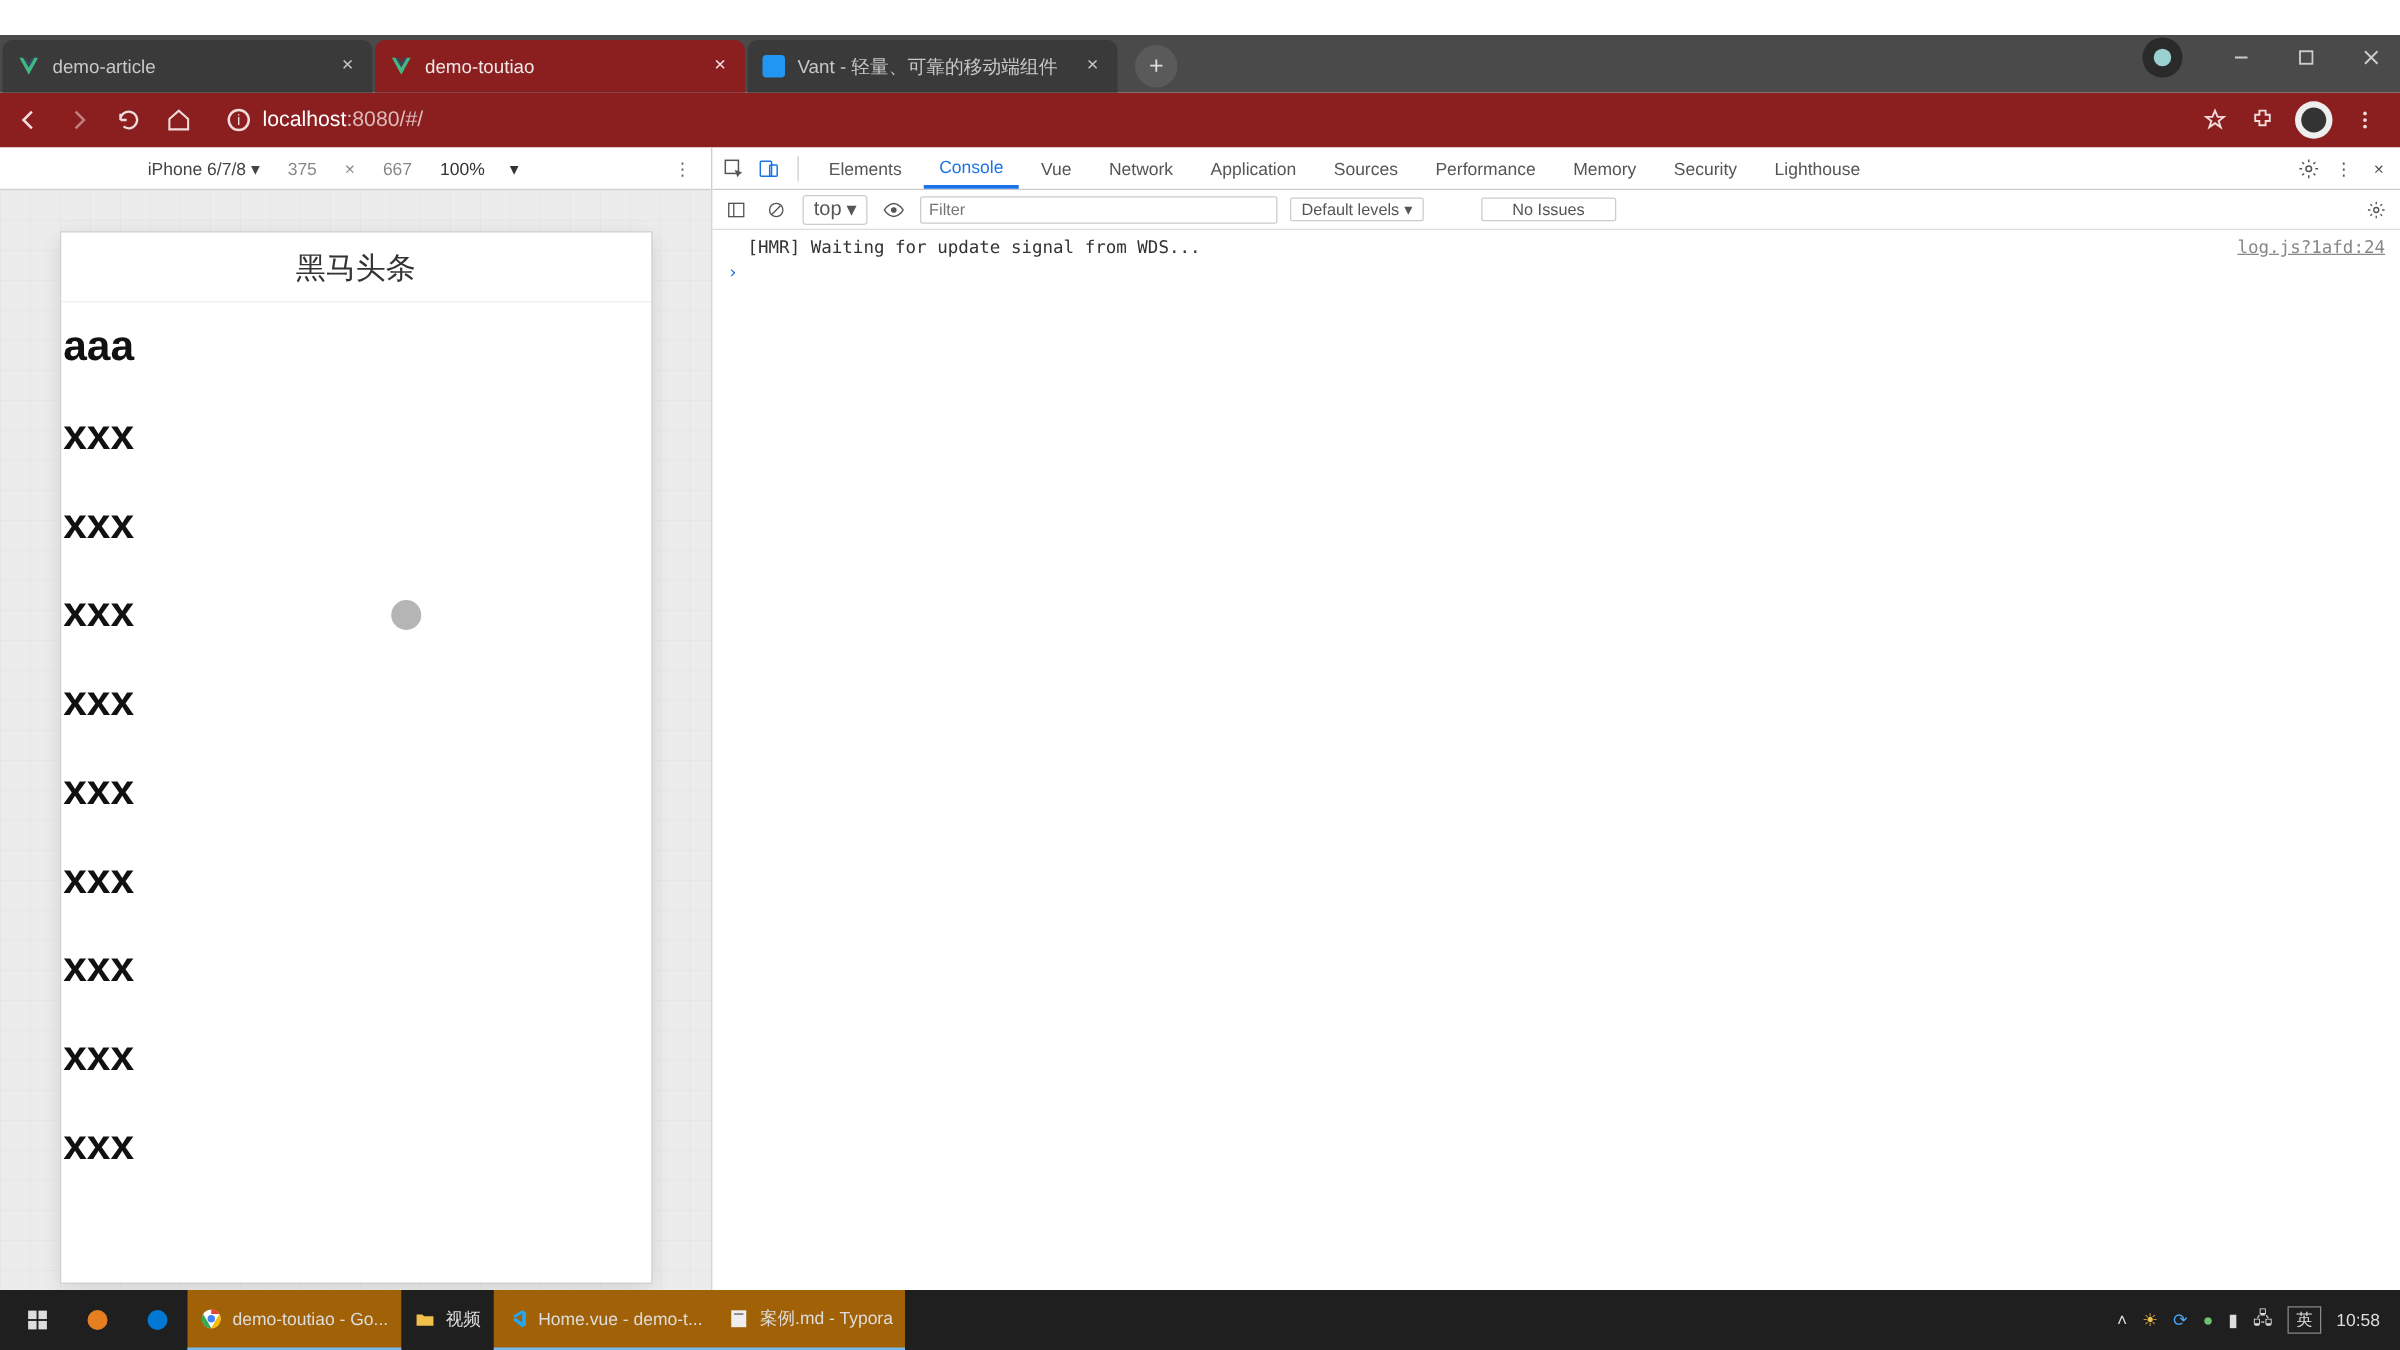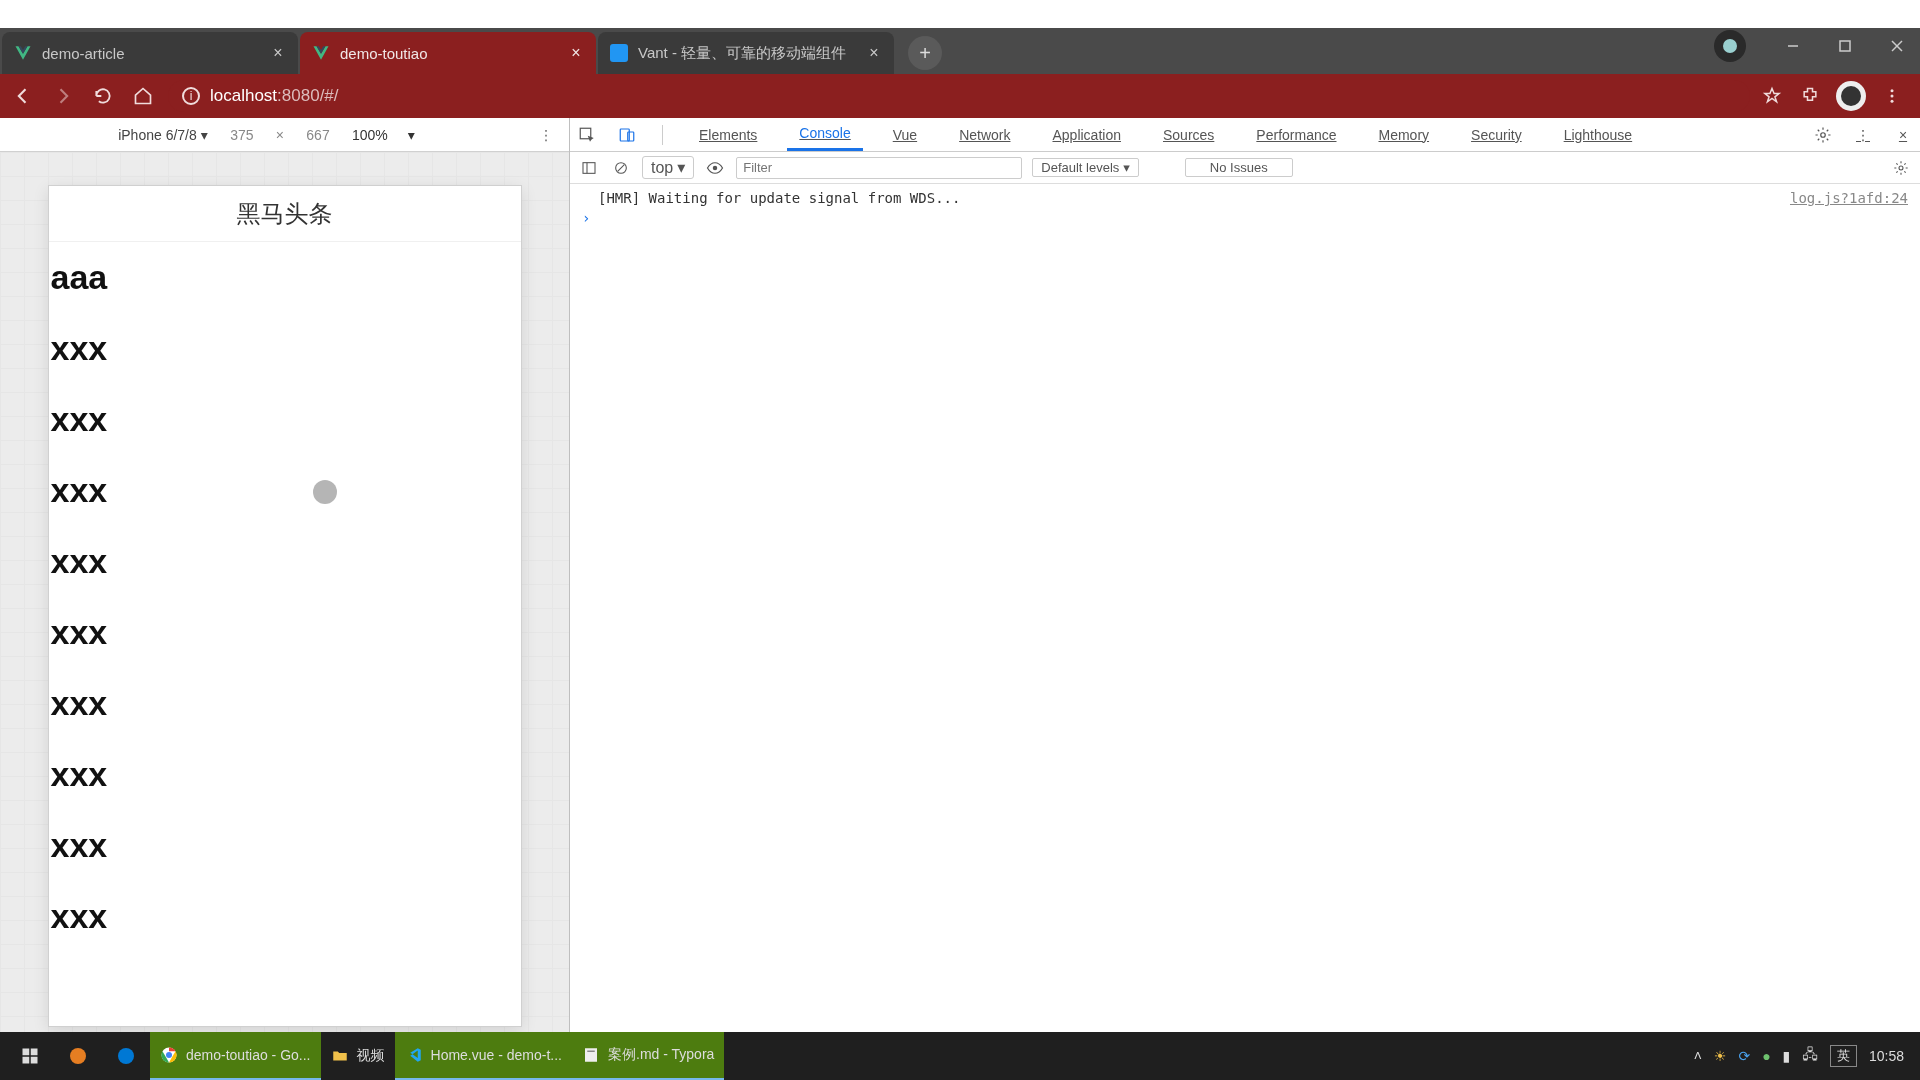--- a/index.html
+++ b/index.html
@@ -105,21 +105,21 @@
 .content{flex:1;overflow:hidden;padding:0 0 0 0;position:relative;}
 .content h2{font-size:34px;font-weight:700;color:#111;padding:16px 0 16px 2px;}
 .tabbar{height:64px;border-top:1px solid #eee;display:flex;}
 .tabbar .titem{flex:1;display:flex;flex-direction:column;align-items:center;justify-content:center;gap:2px;color:#666;font-size:15px;cursor:pointer;}
 .tabbar .titem.active{color:#1989fa;}
 .tabbar .ticon{width:22px;height:22px;}
 
 .touch-dot{position:absolute;width:24px;height:24px;border-radius:50%;background:rgba(120,120,120,.55);left:264px;top:238px;}
 
 
-.dt-tabs{height:34px;border-bottom:1px solid #ccc;display:flex;align-items:center;padding:0 6px;gap:18px;font-size:14px;color:#555;text-decoration:underline;}
+.dt-tabs{height:34px;border-bottom:1px solid #ccc;display:flex;align-items:center;padding:0 6px;gap:6px;font-size:14px;color:#555;}
 .dt-tabs .dtab{padding:0 12px;height:100%;display:flex;align-items:center;cursor:pointer;}
 .dt-tabs .dtab.active{color:#1a73e8;border-bottom:3px solid #1a73e8;}
 .dt-tabs .dicon{width:22px;height:22px;display:flex;align-items:center;justify-content:center;cursor:pointer;color:#555;}
 .dt-tabs .dicon.active{color:#1a73e8;}
 .dt-tabs .spacer{flex:1;}
 .dt-subbar{height:32px;border-bottom:1px solid #ddd;display:flex;align-items:center;padding:0 8px;gap:10px;font-size:13px;color:#555;}
 .dt-subbar .sbtn{width:22px;height:22px;display:flex;align-items:center;justify-content:center;cursor:pointer;}
 .dt-subbar .ctx{display:flex;align-items:center;gap:4px;cursor:pointer;border:1px solid #ccc;padding:1px 8px;border-radius:3px;font-size:16px;}
 .dt-subbar .eye{cursor:pointer;}
 .filter-input{flex:0 0 286px;height:22px;border:1px solid #ccc;border-radius:2px;padding:0 6px;font-size:13px;color:#555;}
@@ -127,21 +127,21 @@
 .issues{border:1px solid #ccc;border-radius:2px;padding:1px 24px;margin-left:36px;}
 .dt-subbar .spacer{flex:1;}
 .console-body{flex:1;font-family:Consolas,monospace;font-size:14px;color:#333;padding:4px 0;}
 .log-line{display:flex;padding:2px 12px 2px 28px;position:relative;}
 .log-line .src{margin-left:auto;color:#888;text-decoration:underline;cursor:pointer;}
 .prompt-line{padding:2px 12px 2px 12px;color:#1a73e8;}
 
 
 .taskbar{position:absolute;left:0;right:0;bottom:0;height:48px;background:#1f1f1f;display:flex;align-items:center;padding:0 6px;color:#ddd;font-size:14px;}
 .taskbar .tbtn{height:48px;min-width:48px;display:flex;align-items:center;justify-content:center;gap:8px;padding:0 10px;cursor:pointer;}
-.taskbar .tbtn.active{background:#4d7c0f;border-bottom:2px solid #76b9ed;}
+.taskbar .tbtn.active{background:#a16207;border-bottom:2px solid #76b9ed;}
 .taskbar .tlabel{white-space:nowrap;}
 .taskbar .spacer{flex:1;}
 .taskbar .tray{display:flex;align-items:center;gap:12px;padding:0 10px;}
 .tray .ime{border:1px solid #888;padding:1px 6px;font-size:13px;}
 .tray .clock{font-size:14px;}
 
 svg{display:block;}
 </style>
 </head>
 <body>

